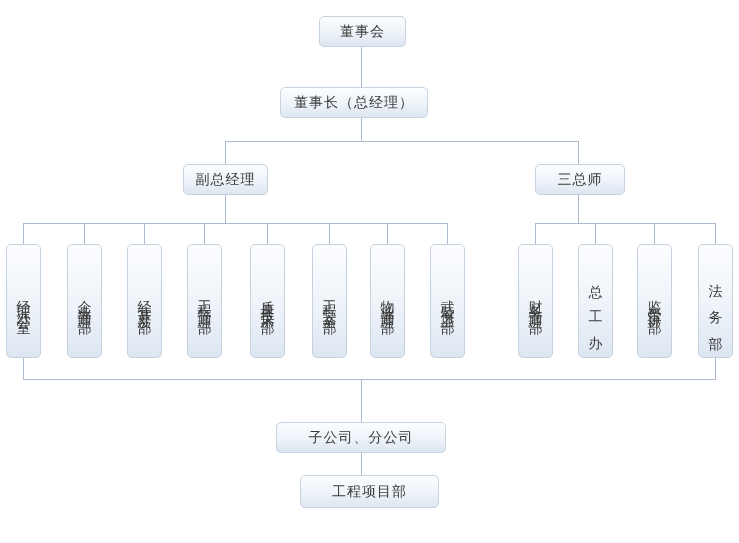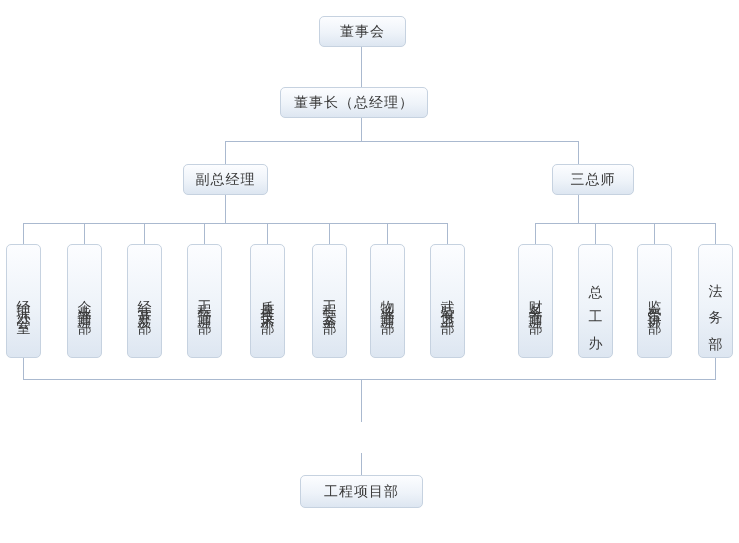--- a/index.html
+++ b/index.html
@@ -82,32 +82,33 @@
   <div class="line h" style="left:23px;  top:379px; width:693px;"></div>
   <div class="line v" style="left:715px; top:358px; height:21px;"></div>
   <div class="line v" style="left:361px; top:379px; height:43px;"></div>
   <div class="line v" style="left:361px; top:453px; height:22px;"></div>
 
   <div class="node h-node" style="left:319px; top:16px; width:87px;font-family:Liberation Serif, serif;">董事会</div>
 
   <div class="node h-node" style="left:280px; top:87px; width:148px;">董事长（总经理）</div>
 
   <div class="node h-node" style="left:183px; top:164px; width:85px;">副总经理</div>
-  <div class="node h-node" style="left:535px; top:164px; width:82px;margin-left:17px;">三总师</div>
+  <div class="node h-node" style="left:535px; top:164px; width:90px;">三总师</div>
 
   <div class="node v-node" style="left:6px;">经理办公室</div>
   <div class="node v-node" style="left:67px;">企业管理部</div>
   <div class="node v-node" style="left:127px;">经营开发部</div>
   <div class="node v-node" style="left:187px;">工程管理部</div>
   <div class="node v-node" style="left:250px;">质量技术部</div>
   <div class="node v-node" style="left:312px;">工程安全部</div>
   <div class="node v-node" style="left:370px;">物业管理部</div>
   <div class="node v-node" style="left:430px;">武装保卫部</div>
 
   <div class="node v-node" style="left:518px;">财务管理部</div>
   <div class="node v-node" style="left:578px;">总 工 办</div>
   <div class="node v-node" style="left:637px;">监察审计部</div>
   <div class="node v-node" style="left:698px;">法 务 部</div>
 
+  <div class="node h-node" style="left:276px; top:422px; width:170px;">子公司、分公司</div>
 
-  <div class="node h-node" style="left:300px; top:475px; width:123px; height:33px;">工程项目部</div>
+  <div class="node h-node" style="left:300px; top:475px; width:139px; height:33px;">工程项目部</div>
 
 </div>
 
 </body></html>

